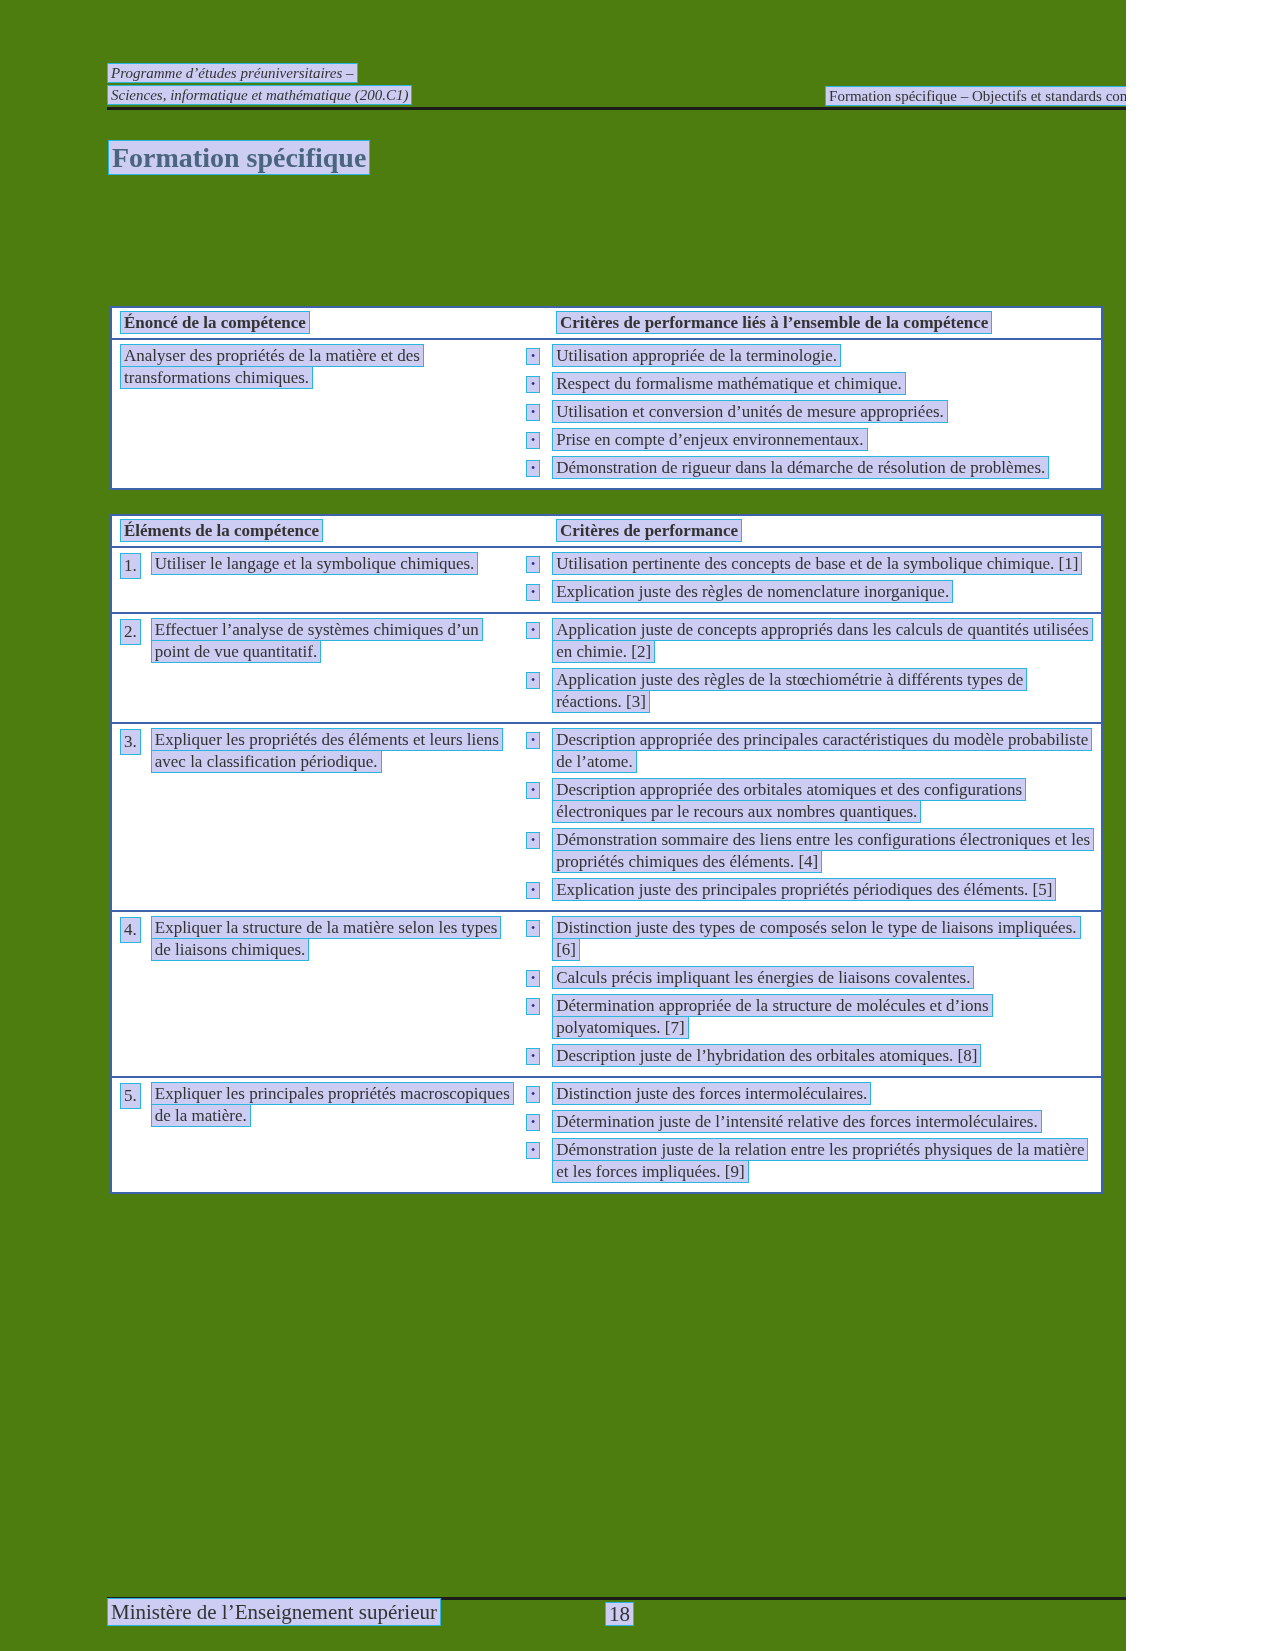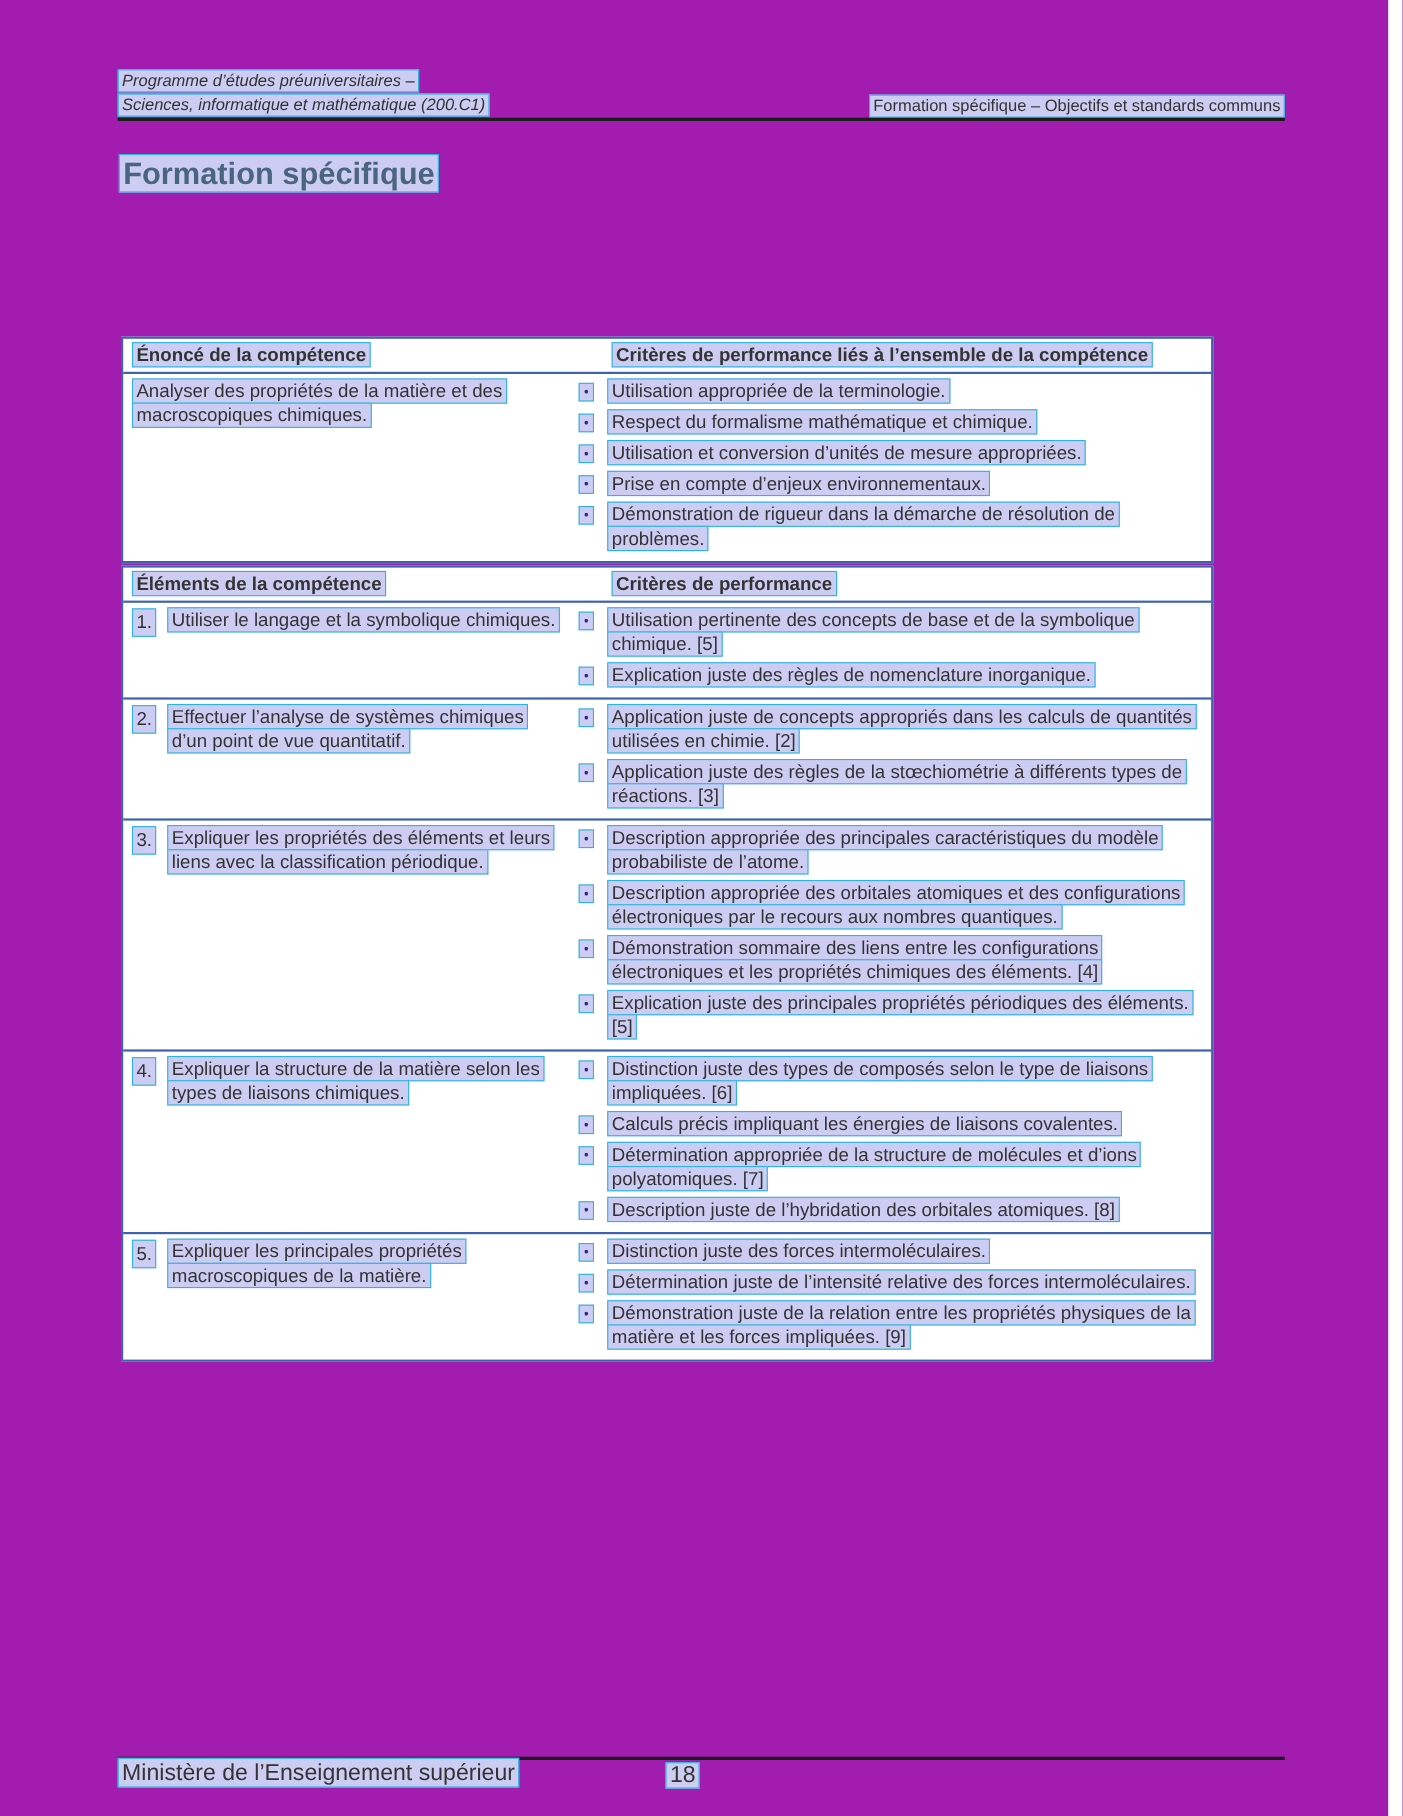--- a/index.html
+++ b/index.html
@@ -11,22 +11,22 @@
     --code-bar-bg:#3c4ea3;
     --code-bar-border:#cf2020;
     --heading-blue:#1b3fae;
     --col-title-blue:#2f63d0;
     --title-color:#4a667e;
     --text-color:#333333;
   }
   *{box-sizing:border-box;}
   body{margin:0;background:#ffffff;}
   .page{
-    position:relative;width:1262px;height:1651px;background:#a21caf;
-    font-family:Liberation Sans, sans-serif;color:var(--text-color);overflow:hidden;
+    position:relative;width:1126px;height:1651px;background:#4d7c0f;
+    font-family:Liberation Serif, serif;color:var(--text-color);overflow:hidden;
   }
   .hl{
     background:var(--highlight-fill);
     border:1.5px solid var(--highlight-border);
     padding:1px 3px;
     -webkit-box-decoration-break:clone;box-decoration-break:clone;
   }
   .it{font-style:italic;}
   .bold{font-weight:bold;}
 
@@ -122,21 +122,21 @@
     <div class="tbl-head">
       <div class="cell-l">
         <span class="hl bold">Énoncé de la compétence</span>
       </div>
       <div class="cell-r">
         <span class="hl bold">Critères de performance liés à l’ensemble de la compétence</span>
       </div>
     </div>
     <div class="tbl-row">
       <div class="cell-l">
-        <div><span class="hl">Analyser des propriétés de la matière et des macroscopiques chimiques.</span></div>
+        <div><span class="hl">Analyser des propriétés de la matière et des transformations chimiques.</span></div>
       </div>
       <div class="cell-r" data-list="table1-criteria">
           <div class="crit">
             <span class="hl bullet">•</span>
             <div class="ctext"><span class="hl">Utilisation appropriée de la terminologie.</span></div>
           </div>
           <div class="crit">
             <span class="hl bullet">•</span>
             <div class="ctext"><span class="hl">Respect du formalisme mathématique et chimique.</span></div>
           </div>
@@ -169,21 +169,21 @@
         <div class="tbl-row">
           <div class="cell-l">
             <div class="elem-line">
               <span class="hl elem-num">1.</span>
               <div class="elem-text"><span class="hl">Utiliser le langage et la symbolique chimiques.</span></div>
             </div>
           </div>
           <div class="cell-r">
             <div class="crit">
               <span class="hl bullet">•</span>
-              <div class="ctext"><span class="hl">Utilisation pertinente des concepts de base et de la symbolique chimique. [5]</span></div>
+              <div class="ctext"><span class="hl">Utilisation pertinente des concepts de base et de la symbolique chimique. [1]</span></div>
             </div>
             <div class="crit">
               <span class="hl bullet">•</span>
               <div class="ctext"><span class="hl">Explication juste des règles de nomenclature inorganique.</span></div>
             </div>
           </div>
         </div>
         <div class="tbl-row">
           <div class="cell-l">
             <div class="elem-line">

